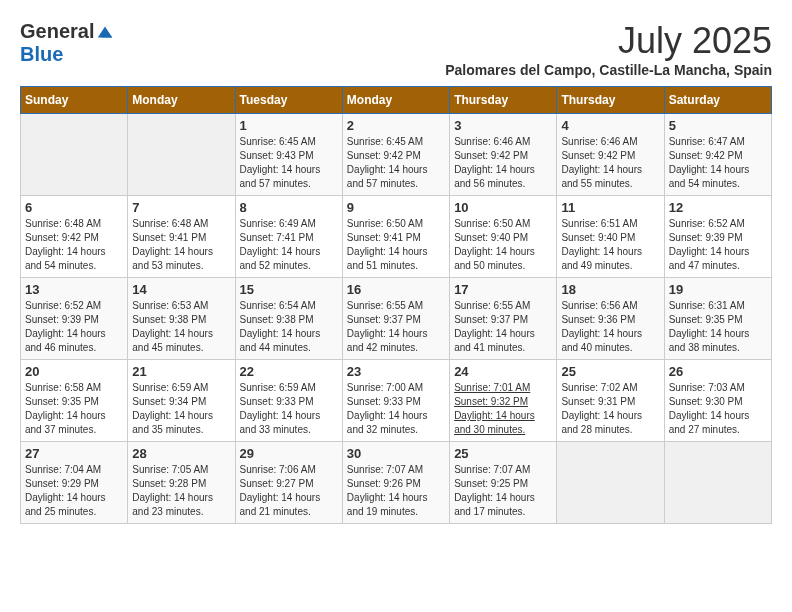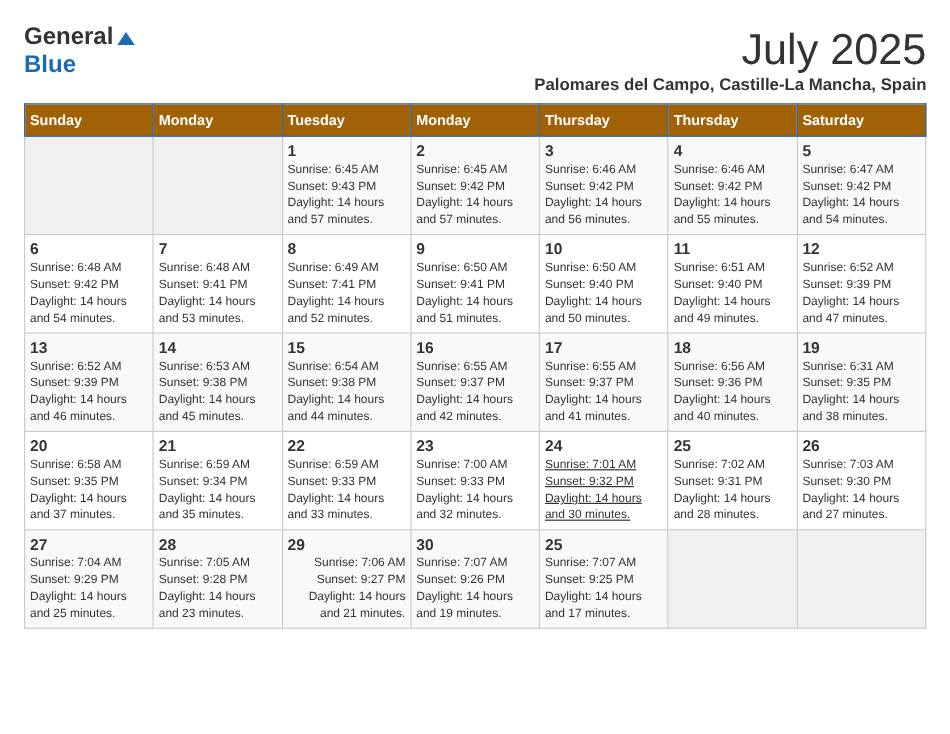--- a/index.html
+++ b/index.html
@@ -304,21 +304,21 @@
 Daylight: 14 hours and 25 minutes.</div>
         </td>
         <td>
           <span class="day-number">28</span>
           <div class="day-info" style="white-space: pre-line;">Sunrise: 7:05 AM
 Sunset: 9:28 PM
 Daylight: 14 hours and 23 minutes.</div>
         </td>
         <td>
           <span class="day-number">29</span>
-          <div class="day-info" style="white-space: pre-line; text-align: right;">Sunrise: 7:06 AM
+          <div class="day-info" style="white-space: pre-line;">Sunrise: 7:06 AM
 Sunset: 9:27 PM
 Daylight: 14 hours and 21 minutes.</div>
         </td>
         <td>
           <span class="day-number">30</span>
           <div class="day-info" style="white-space: pre-line;">Sunrise: 7:07 AM
 Sunset: 9:26 PM
 Daylight: 14 hours and 19 minutes.</div>
         </td>
         <td>

